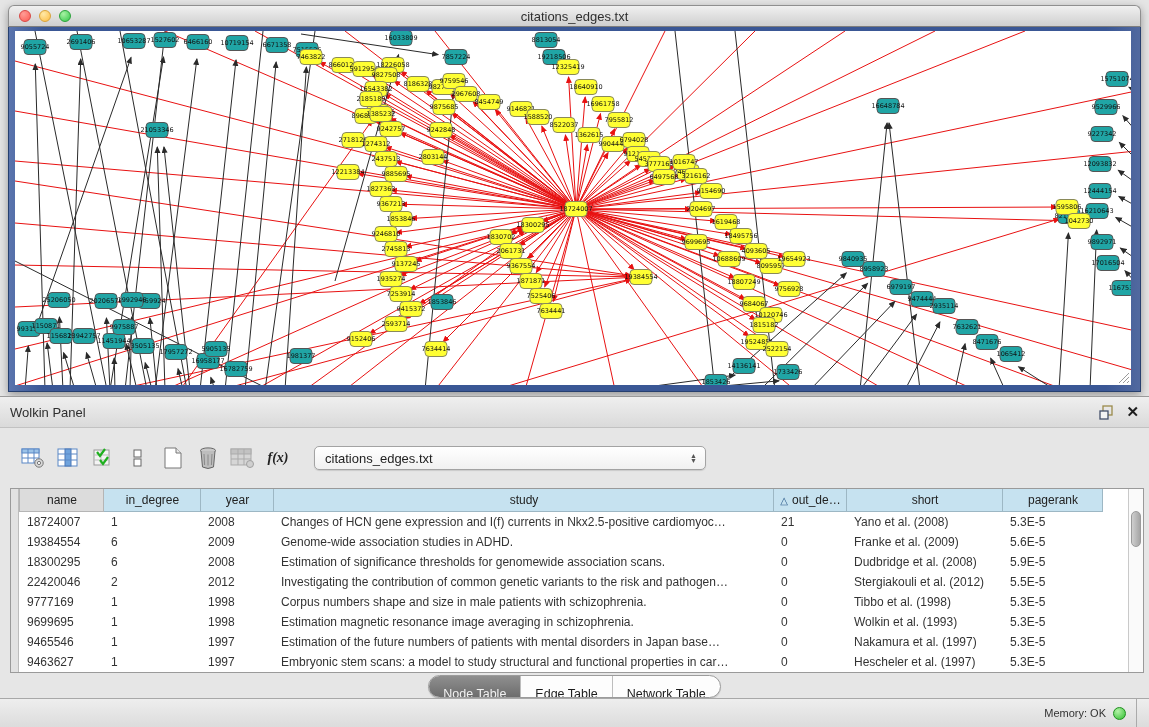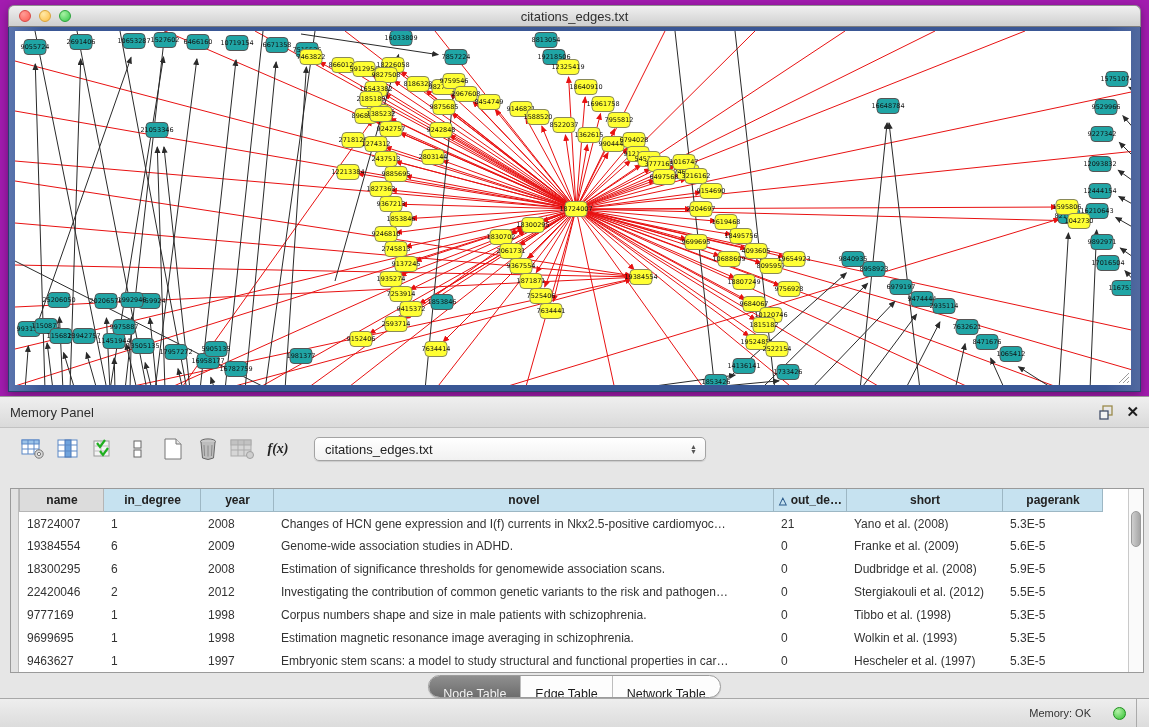--- a/index.html
+++ b/index.html
@@ -1,18 +1,18 @@
 <!DOCTYPE html>
 <html><head>
 <meta charset="utf-8">
 <style>
   html,body{margin:0;padding:0;}
   body{width:1149px;height:727px;overflow:hidden;background:#d2d2d2;
        font-family:"Liberation Sans",sans-serif;-webkit-font-smoothing:antialiased;}
-  .screen{position:relative;width:1149px;height:727px;background:#a21caf;}
+  .screen{position:relative;width:1149px;height:727px;background:#e5e5e5;}
 
   
   .net-window{position:absolute;left:8px;top:5px;width:1133px;height:387px;
               border-radius:6px 6px 0 0;box-shadow:0 3px 10px rgba(0,0,0,.35);}
   .titlebar{height:22px;background:linear-gradient(#f0f0f0,#cfcfcf);
             border:1px solid #8f8f8f;border-bottom:1px solid #7d7d7d;
             border-radius:6px 6px 0 0;position:relative;box-sizing:border-box;}
   .lights{position:absolute;left:10px;top:4px;display:flex;gap:8px;}
   .light{width:12px;height:12px;border-radius:50%;display:inline-block;box-sizing:border-box;}
   .light.red{background:radial-gradient(circle at 35% 30%,#ff9d96,#fc5a52);border:1px solid #d94744;}
@@ -30,54 +30,54 @@
   
   .table-panel{position:absolute;left:0;top:396px;width:1149px;height:331px;
                background:#e6e6e6;border-top:1px solid #9a9a9a;box-sizing:border-box;}
   .panel-header{height:30px;display:flex;align-items:center;padding:0 10px;
                 background:linear-gradient(#efefef,#dadada);border-bottom:1px solid #c2c2c2;
                 font-size:13px;color:#2e2e2e;}
   .ph-spacer{flex:1;}
   .ph-icon{margin-left:12px;display:inline-flex;align-items:center;cursor:default;}
   .close-x{font-size:15px;font-weight:bold;color:#1d1d1d;line-height:14px;}
 
-  .toolbar{position:absolute;left:0;top:24px;width:100%;height:56px;display:flex;align-items:center;padding-left:20px;box-sizing:border-box;}
+  .toolbar{position:absolute;left:0;top:33px;width:100%;height:56px;display:flex;align-items:center;padding-left:20px;box-sizing:border-box;}
   .tb-btn{width:26px;height:26px;display:flex;align-items:center;justify-content:center;margin-right:9px;}
   .fx{font-family:"Liberation Serif",serif;font-style:italic;font-weight:bold;font-size:14px;color:#222;}
   .combo{margin-left:14px;width:392px;height:24px;border:1px solid #a3a3a3;border-radius:5px;
          background:linear-gradient(#ffffff,#f1f1f1);display:flex;align-items:center;
          font-size:13px;color:#222;padding-left:10px;box-sizing:border-box;box-shadow:0 1px 1px rgba(0,0,0,.12);}
   .combo-arrows{margin-left:auto;margin-right:8px;display:flex;flex-direction:column;line-height:5px;
                 font-size:7px;color:#555;}
 
   .tablebox{position:absolute;left:10px;top:91px;width:1134px;height:185px;background:#fff;
             border:1px solid #9a9a9a;box-sizing:border-box;display:flex;}
   .gutter{width:8px;background:#e2e2e2;border-right:1px solid #bcbcbc;}
   table.tt{border-collapse:collapse;table-layout:fixed;width:1108px;font-size:12px;color:#333;}
-  table.tt th{height:20px;font-weight:bold;text-align:center;font-size:12px;color:#222;
+  table.tt th{height:20px;font-weight:normal;text-align:center;font-size:12px;color:#222;
               background:#c6e2f0;border:1px solid #9db7c4;border-top:none;overflow:hidden;white-space:nowrap;}
   table.tt th.plain{background:#dcdcdc;border-color:#b5b5b5;}
   table.tt th.empty{background:#fff;border:none;}
   table.tt td{height:16px;padding:0 0 0 7px;white-space:nowrap;overflow:hidden;border:none;}
   .sortmark{color:#2a5a8a;font-size:10px;margin-right:4px;}
   .vscroll{width:15px;background:#fafafa;border-left:1px solid #c9c9c9;position:relative;}
   .vthumb{position:absolute;left:2px;right:2px;top:22px;height:36px;border-radius:6px;
           background:linear-gradient(90deg,#cfcfcf,#a5a5a5);border:1px solid #9a9a9a;box-sizing:border-box;}
 
   .tabbar{position:absolute;left:0;top:278px;width:100%;display:flex;justify-content:center;}
   .segmented{display:flex;border:1px solid #9c9c9c;border-radius:12px;overflow:hidden;
              background:#fdfdfd;height:21px;box-shadow:0 1px 1px rgba(0,0,0,.12);}
   .seg{padding:8px 14px;line-height:21px;font-size:12.5px;color:#1c1c1c;border-left:1px solid #bdbdbd;}
   .seg:first-child{border-left:none;}
   .seg.sel{background:linear-gradient(#8f8f8f,#6d6d6d);color:#f2f2f2;}
 
   .statusbar{position:absolute;left:0;bottom:0;width:100%;height:29px;
              border-top:1px solid #a8a8a8;background:linear-gradient(#eeeeee,#dcdcdc);
              display:flex;align-items:center;justify-content:flex-end;box-sizing:border-box;}
-  .mem-label{font-size:11px;color:#333;margin-right:22px;text-align:right;}
+  .mem-label{font-size:11px;color:#333;margin-right:7px;text-align:right;}
   .mem-dot{width:13px;height:13px;border-radius:50%;margin-right:10px;
            background:radial-gradient(circle at 35% 30%,#b4f3a8,#2fbe2f);border:1px solid #1e8f1e;box-sizing:border-box;}
   .sb-divider{width:1px;height:29px;background:#aaaaaa;margin-right:12px;}
 </style>
 </head>
 <body>
 
 <div class="screen">
 
   <div class="net-window">
@@ -812,21 +812,21 @@
         <svg class="grip" viewBox="0 0 14 14">
           <path d="M13,3 L3,13 M13,7 L7,13 M13,11 L11,13" stroke="#9a9a9a" stroke-width="1" fill="none"></path>
         </svg>
       </div>
     </div>
   </div>
 
   <div class="table-panel">
 
     <div class="panel-header">
-      <span>Memory Panel</span>
+      <span>Wolkin Panel</span>
       <span class="ph-spacer"></span>
       <span class="ph-icon">
         <svg width="15" height="15" viewBox="0 0 15 15">
           <rect x="4" y="1" width="9" height="9" fill="none" stroke="#9a8a4a" stroke-width="1.3"></rect>
           <rect x="1" y="6" width="8" height="8" fill="#f4f4f4" stroke="#44506a" stroke-width="1.3"></rect>
         </svg>
       </span>
       <span class="ph-icon close-x">✕</span>
     </div>
 
@@ -904,21 +904,21 @@
           <col style="width:73px">
             <col style="width:156px">
             <col style="width:100px">
             <col style="width:25px">
         </colgroup>
         <thead>
           <tr>
             <th class="plain">name</th>
             <th>in_degree</th>
             <th>year</th>
-            <th>novel</th>
+            <th>study</th>
             <th><span class="sortmark">△</span><span>out_de…</span></th>
             <th>short</th>
             <th>pagerank</th>
             <th class="empty"></th>
           </tr>
         </thead>
         <tbody id="table-body">
             <tr>
               <td>18724007</td>
               <td>1</td>
@@ -973,20 +973,30 @@
               <td>9699695</td>
               <td>1</td>
               <td>1998</td>
               <td>Estimation magnetic resonance image averaging in schizophrenia.</td>
               <td>0</td>
               <td>Wolkin et al. (1993)</td>
               <td>5.3E-5</td>
               <td></td>
             </tr>
             <tr>
+              <td>9465546</td>
+              <td>1</td>
+              <td>1997</td>
+              <td>Estimation of the future numbers of patients with mental disorders in Japan base…</td>
+              <td>0</td>
+              <td>Nakamura et al. (1997)</td>
+              <td>5.3E-5</td>
+              <td></td>
+            </tr>
+            <tr>
               <td>9463627</td>
               <td>1</td>
               <td>1997</td>
               <td>Embryonic stem scans: a model to study structural and functional properties in car…</td>
               <td>0</td>
               <td>Hescheler et al. (1997)</td>
               <td>5.3E-5</td>
               <td></td>
             </tr>
           </tbody>

